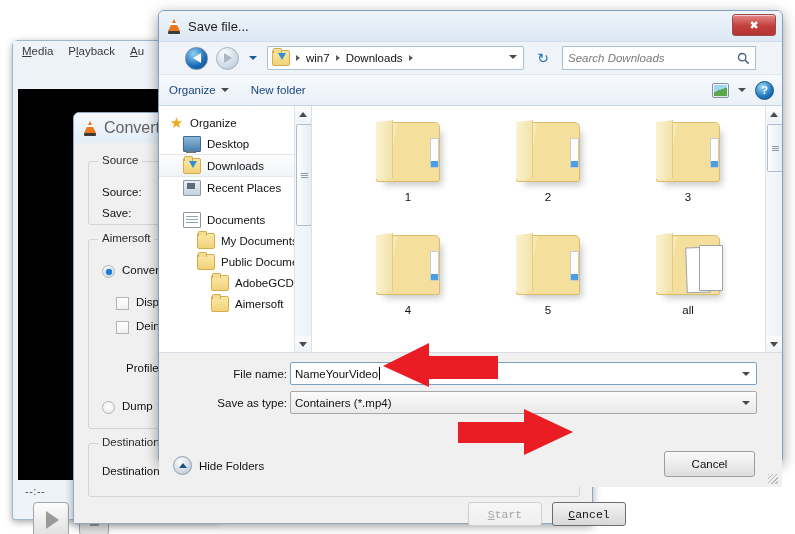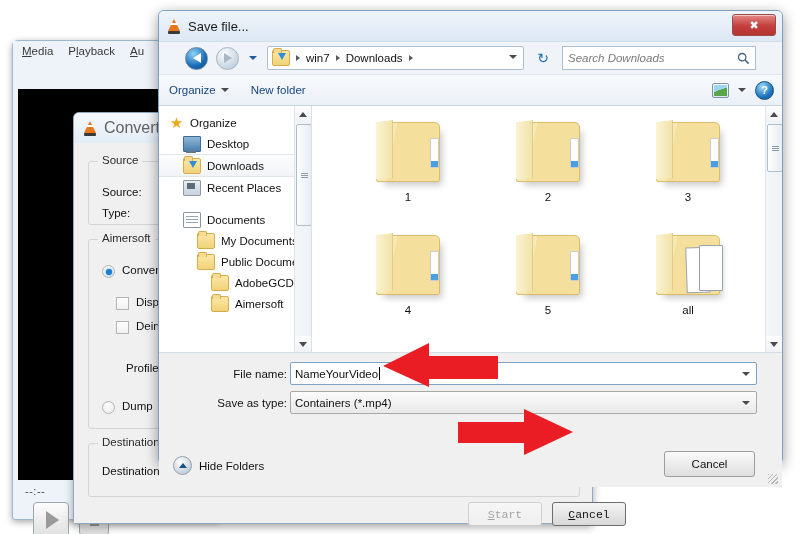--- a/index.html
+++ b/index.html
@@ -372,21 +372,21 @@
       </span>
     <span class="tt">Convert</span>
   </div>
   <div id="cv-body">
 
     <div class="grp" id="grp-source">
       <span class="legend">Source</span>
     </div>
     <span class="flabel" style="left:28px;top:43px;">Source:</span>
     <span class="ftext" style="left:85px;top:43px;">ja</span>
-    <span class="flabel" style="left:28px;top:64px;">Type:</span>
+    <span class="flabel" style="left:28px;top:64px;">Save:</span>
     <span class="ftext" style="left:85px;top:64px;">ht</span>
 
     <div class="grp" id="grp-settings">
       <span class="legend">Aimersoft</span>
     </div>
     <span class="radio on" style="left:28px;top:122px;"></span>
     <span class="flabel" style="left:48px;top:121px;">Conver</span>
     <span class="chk" style="left:42px;top:154px;"></span>
     <span class="flabel" style="left:62px;top:153px;">Displa</span>
     <span class="chk" style="left:42px;top:178px;"></span>

